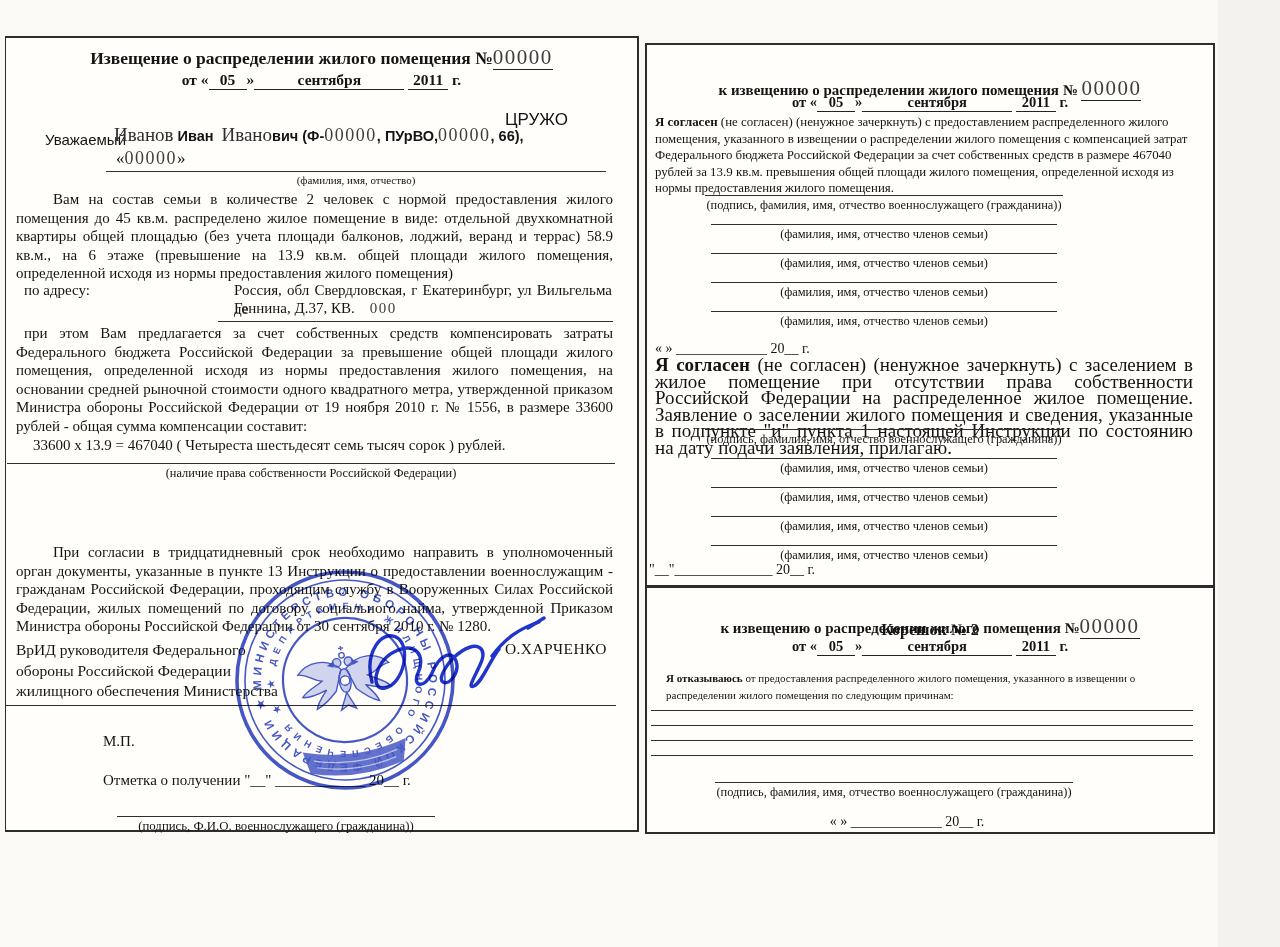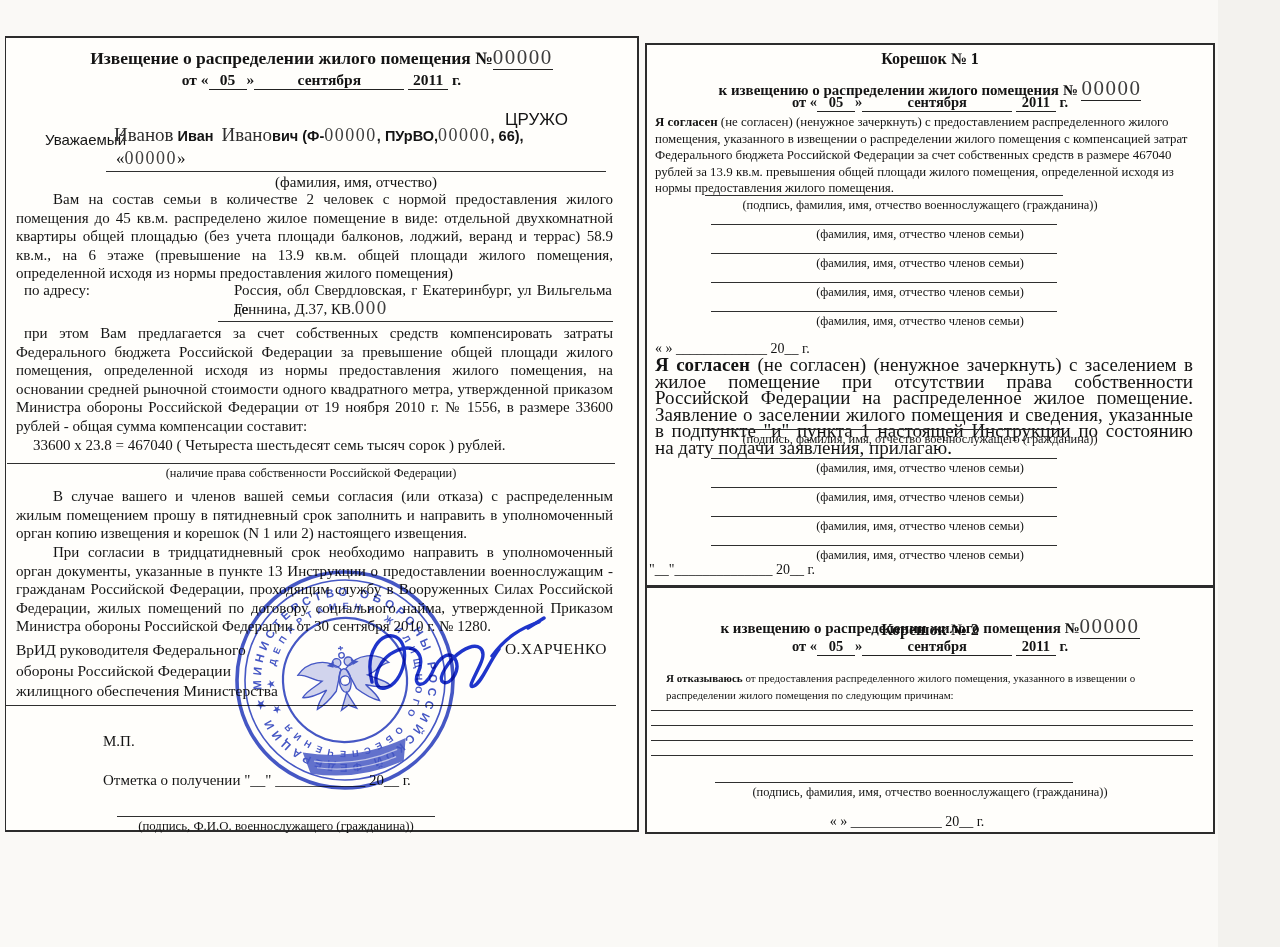--- a/index.html
+++ b/index.html
@@ -24,21 +24,21 @@
   .zbig{font-size:21px;}
   .zmid{font-size:18px;}
   .u{border-bottom:1.4px solid #222;}
   .blank{display:inline-block;border-bottom:1.4px solid #222;text-align:center;}
   .bd{width:38px;}
   .bm{width:150px;}
   .by{width:40px;}
   .rule{border-top:1.4px solid #2f2f2f;height:0;}
   .cap{font-size:12.4px;text-align:center;}
   .rp{font-size:12.9px;line-height:16.6px;}
-  .rcap{font-size:12.4px;text-align:center;margin-left:36px;}
+  .rcap{font-size:12.4px;text-align:center;}
   .stubT{font-size:16px;font-weight:bold;text-align:center;}
   .stubS{font-size:15px;font-weight:bold;text-align:center;}
   .divider{background:#2c2c2c;height:3px;}
   .blend{mix-blend-mode:multiply;}
   .edge{position:absolute;right:0;top:0;width:62px;height:947px;background:#f3f2ee;}
 </style>
 </head>
 <body>
 
 <div class="edge"></div>
@@ -62,37 +62,36 @@
     <span class="san b" style="font-size:14.5px;">Иван</span>&nbsp;
     <span class="ser" style="font-size:19px;color:#2e2e2e;">Ивано</span><span class="san b" style="font-size:14.5px;">вич</span>
     <span class="san b" style="font-size:14.5px;">(Ф-</span><span class="zeros zmid">00000</span><span class="san b" style="font-size:14.5px;">,  ПУрВО,</span><span class="zeros zmid">00000</span><span class="san b" style="font-size:14.5px;text-align:right;">,  66),</span>
   </div>
 
   <div class="abs" style="left:110px;top:110px;font-size:17px;">
     <span>«</span><span class="zeros zmid">00000</span><span>»</span>
   </div>
 
   <div class="abs rule" style="left:100px;top:133px;width:500px;"></div>
-  <div class="abs cap" style="left:100px;top:136px;width:500px;font-size:15px;">(фамилия, имя, отчество)</div>
+  <div class="abs cap" style="left:100px;top:136px;width:500px;font-size:11px;">(фамилия, имя, отчество)</div>
 
   <div class="abs j body15" style="left:10px;top:152px;width:597px;text-indent:37px;">Вам  на  состав  семьи  в  количестве 2 человек с нормой предоставления жилого помещения  до  45  кв.м.  распределено  жилое  помещение  в  виде:  отдельной двухкомнатной  квартиры   общей площадью  (без учета площади балконов, лоджий, веранд и террас) 58.9 кв.м., на 6 этаже (превышение на 13.9 кв.м. общей площади жилого помещения, определенной исходя из нормы предоставления жилого помещения)</div>
 
   <div class="abs body15" style="left:18px;top:243px;">по адресу:</div>
   <div class="abs j body15" style="left:228px;top:243px;width:378px;">Россия,  обл  Свердловская,  г  Екатеринбург,  ул  Вильгельма  де</div>
-  <div class="abs body15" style="left:228px;top:261px;"><span>Геннина, Д.37, КВ.</span><span class="zeros" style="font-size:19px;">000</span></div>
+  <div class="abs body15" style="left:228px;top:261px;"><span>Геннина, Д.37, КВ.</span><span class="zeros" style="font-size:15px;margin-left:15px;">000</span></div>
   <div class="abs rule" style="left:212px;top:283px;width:395px;"></div>
 
   <div class="abs j body15" style="left:10px;top:286px;width:597px;text-indent:8px;">при этом Вам предлагается за счет собственных средств компенсировать затраты Федерального бюджета Российской Федерации за превышение общей площади жилого помещения, определенной  исходя из нормы предоставления жилого помещения, на основании средней рыночной стоимости одного квадратного метра, утвержденной приказом Министра обороны Российской Федерации от 19 ноября 2010 г. № 1556, в размере 33600 рублей - общая сумма компенсации составит:</div>
 
-  <div class="abs body15" style="left:27px;top:398px;width:580px;">33600 х 23.8 = 467040 ( Четыреста шестьдесят семь тысяч сорок ) рублей.</div>
+  <div class="abs body15" style="left:27px;top:398px;width:580px;">33600 х 13.9 = 467040 ( Четыреста шестьдесят семь тысяч сорок ) рублей.</div>
 
   <div class="abs rule" style="left:1px;top:425px;width:608px;"></div>
   <div class="abs cap" style="left:0;top:428px;width:610px;">(наличие права собственности Российской Федерации)</div>
 
-  <div class="abs j body15" style="left:10px;top:449px;width:597px;text-indent:37px;">В случае  вашего   и  членов   вашей семьи  согласия  (или отказа) с распределенным жилым  помещением  прошу  в  пятидневный  срок  заполнить и направить  в  уполномоченный орган  копию  извещения и корешок (N 1 или 2) настоящего извещения.</div>
 
   <div class="abs j body15" style="left:10px;top:505px;width:597px;text-indent:37px;">При  согласии  в  тридцатидневный  срок  необходимо  направить  в уполномоченный орган  документы,  указанные  в  пункте  13    Инструкции о предоставлении военнослужащим - гражданам  Российской  Федерации,  проходящим службу  в  Вооруженных  Силах  Российской Федерации,  жилых помещений   по договору   социального   найма,   утвержденной  Приказом Министра  обороны Российской Федерации от 30 сентября 2010 г. № 1280.</div>
 
   <div class="abs" style="left:10px;top:602px;font-size:15.5px;line-height:20.5px;">
     <div>ВрИД руководителя Федерального</div>
     <div>обороны Российской Федерации</div>
     <div>жилищного обеспечения Министерства</div>
   </div>
 
   <div class="abs" style="left:499px;top:602px;font-size:15.5px;letter-spacing:.4px;">О.ХАРЧЕНКО</div>
@@ -150,21 +149,20 @@
         <path d="M134,62 C148,43 163,34 181,28"></path>
         <path d="M170,34 l16,-10"></path>
       </g>
     </svg>
   </div>
 
 </div>
 
 <div class="page" id="pageR">
 
-  <div class="abs stubT" style="left:0;top:5px;width:100%;">Корешок № 1</div>
   <div class="abs stubS" style="left:0;top:25px;width:100%;margin-top:6px;">
     <span>к извещению о распределении жилого помещения №</span> <span class="zeros zbig u">00000</span>
   </div>
   <div class="abs ctr dl" style="left:0;top:49px;width:100%;font-size:14.5px;">
     <span>от «</span><span class="blank bd">05</span><span>»</span><span class="blank bm">сентября</span> <span class="blank by">2011</span> <span>г.</span>
   </div>
 
   <div class="abs rp" style="left:8px;top:69px;width:538px;">
     <span class="b"><span>Я </span></span><span class="b">согласен</span><span> (не согласен)  (ненужное зачеркнуть) с предоставлением распределенного  жилого помещения, указанного в извещении о распределении жилого помещения с компенсацией затрат Федерального бюджета Российской Федерации за счет собственных средств в размере 467040 рублей за 13.9 кв.м. превышения общей площади жилого помещения, определенной исходя из нормы предоставления жилого помещения.</span>
   </div>

